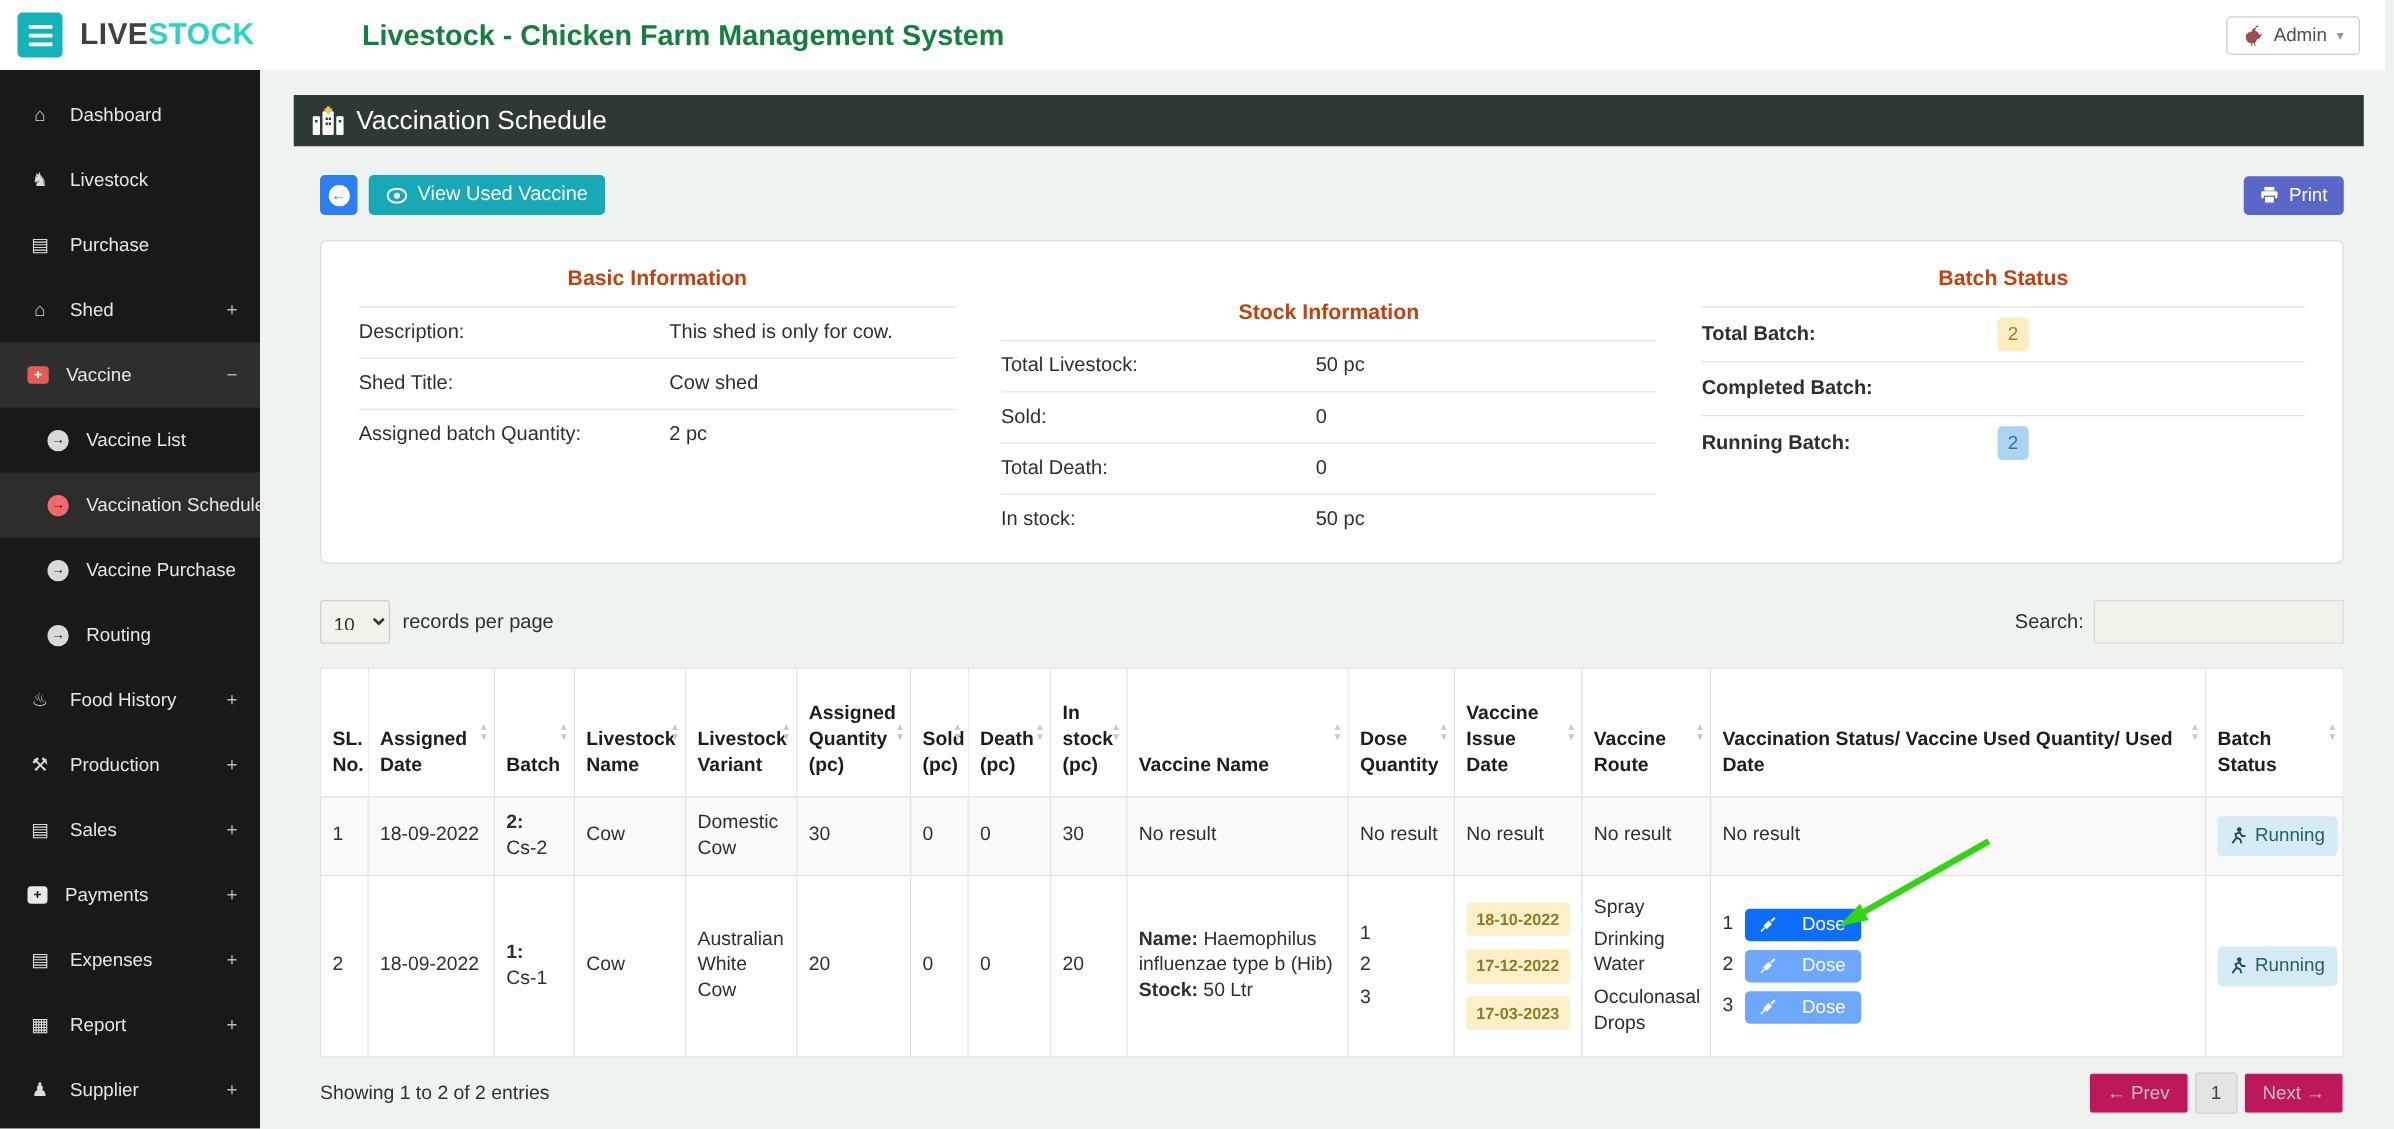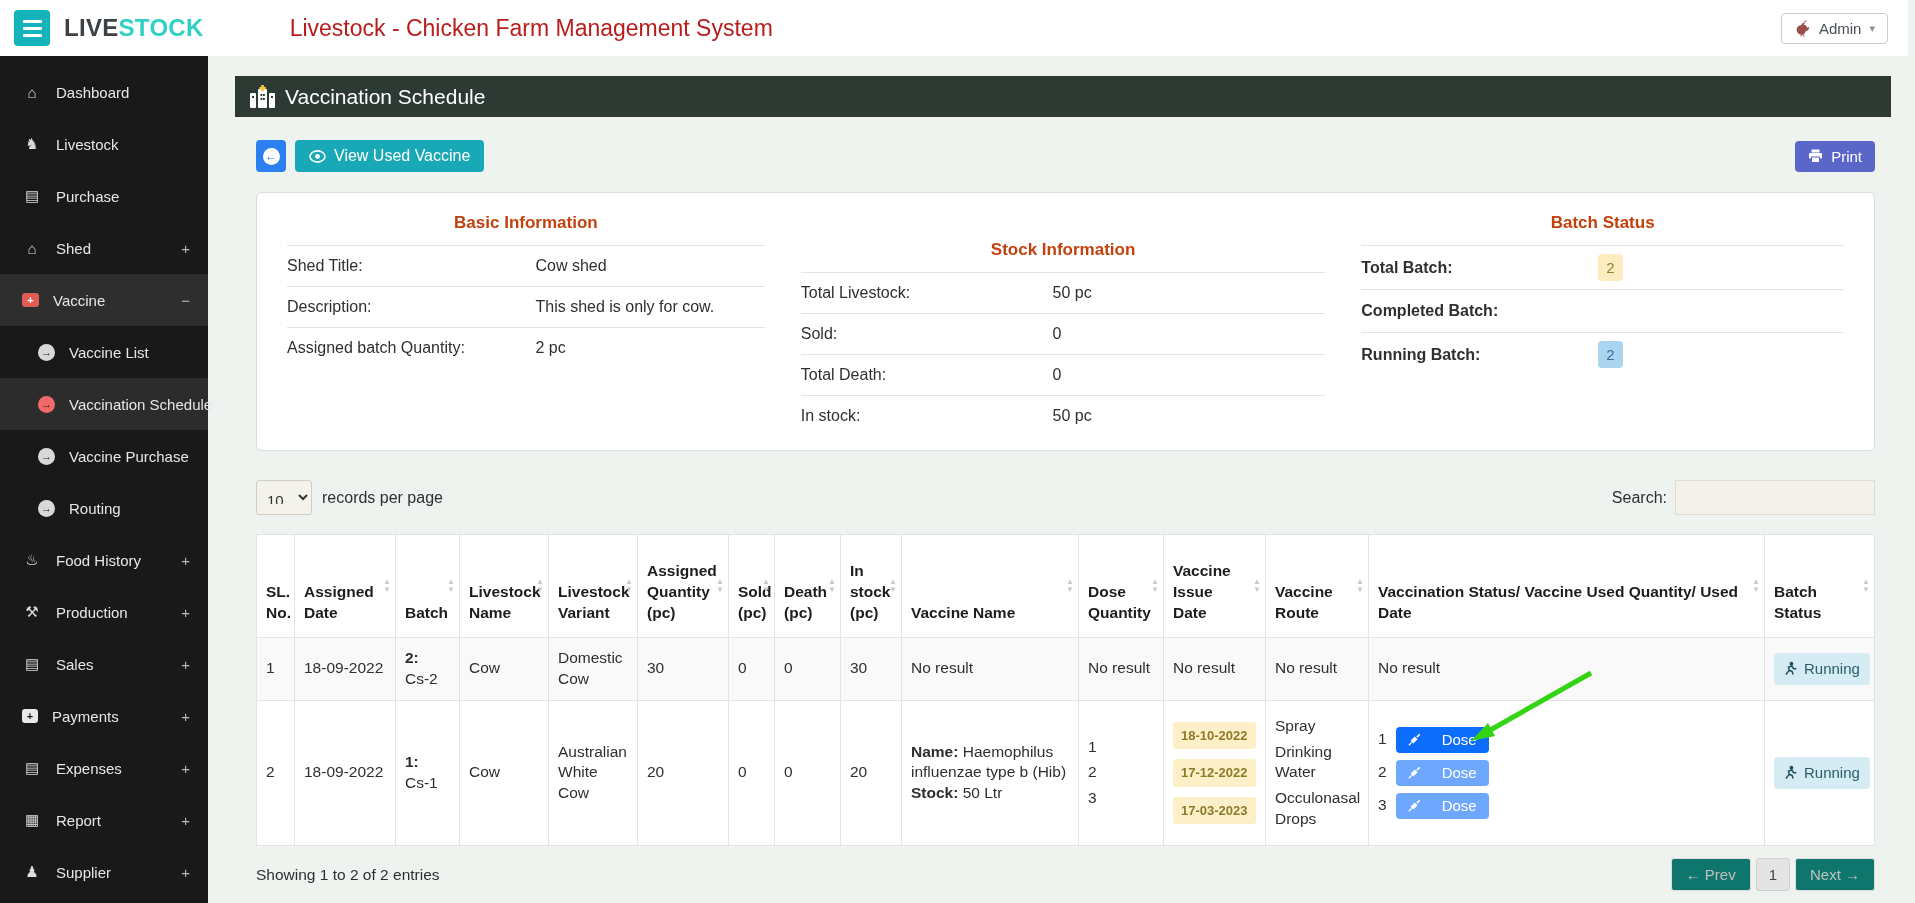--- a/index.html
+++ b/index.html
@@ -6,21 +6,21 @@
   body { margin:0; font-family:"Liberation Sans", sans-serif; background:#eef3ef; }
   .app { width:1908px; height:903px; position:relative; background:#eef3ef; overflow:hidden; }
 
   
   .topbar { height:56px; background:#fff; display:flex; align-items:center; position:relative; z-index:3; }
   .hamburger { width:36px; height:36px; background:#14b3ba; border:none; border-radius:4px; margin-left:14px;
     display:flex; flex-direction:column; justify-content:center; align-items:center; gap:4px; cursor:pointer; }
   .hamburger i { display:block; width:19px; height:3px; background:#fff; border-radius:1px; }
   .brand { font-size:24px; font-weight:700; margin-left:14px; color:#3c4146; letter-spacing:.3px; }
   .brand .stock { color:#2fd0c6; }
-  .page-title { margin-left:86px; font-size:23px; color:#b91c1c; font-weight:400;text-align:right; }
+  .page-title { margin-left:86px; font-size:23px; color:#15803d; font-weight:700;text-align:right; }
   .admin-btn { margin-left:auto; margin-right:20px; border:1px solid #ccc; background:#fff; border-radius:4px;
     padding:6px 12px; display:flex; align-items:center; gap:8px; font-size:15px; color:#4a5056; cursor:pointer; }
   .caret { color:#8a9096; font-size:11px; }
 
   
   .body-row { display:flex; height:847px; }
   .sidebar { width:208px; background:#191919; flex-shrink:0; padding-top:10px; }
   .side-item { height:52px; display:flex; align-items:center; padding:0 18px 0 22px; color:#e6e6e6; font-size:15px;
     gap:14px; cursor:pointer; white-space:nowrap; }
   .side-item .glyph { width:20px; text-align:center; color:#dcdcdc; font-size:15px; flex-shrink:0; }
@@ -103,21 +103,21 @@
   .dose-btn.light { background:#6ea8fe; }
   .running-badge { display:inline-flex; align-items:center; gap:7px; background:#d5ecf4; color:#2c5d68; font-size:15px;
     padding:6px 10px; border-radius:4px; }
   .arrow-svg { position:absolute; left:64px; top:-50px; width:180px; height:140px; overflow:visible; z-index:5;
     pointer-events:none; }
 
   
   .table-footer { display:flex; align-items:center; margin-top:12px; }
   .showing { font-size:15.5px; color:#2f2f2f; }
   .pager { margin-left:auto; display:flex; gap:5px; }
-  .page-btn { border:1px solid #ddd; background:#0f766e; color:#c0c0c0; font-size:15px; padding:7px 14px; border-radius:3px;
+  .page-btn { border:1px solid #ddd; background:#be185d; color:#c0c0c0; font-size:15px; padding:7px 14px; border-radius:3px;
     cursor:pointer; font-family:"Liberation Sans",sans-serif; }
   .page-btn.current { background:#e4e4e4; border-color:#cfcfcf; color:#444; padding:7px 12px; }
 </style>
 </head>
 <body>
 
 <div class="app">
 
   <div class="topbar">
     <button class="hamburger">
@@ -256,26 +256,26 @@
               <rect x="3.5" y="8" width="8" height="5.5" fill="#fff" stroke="#5a67c8" stroke-width="1"></rect>
             </svg>
             <span>Print</span>
           </button>
         </div>
 
         <div class="card">
           <div class="info-col basic">
             <div class="info-title">Basic Information</div>
             <div class="info-row">
+              <span class="lbl">Description:</span>
+              <span>This shed is only for cow.</span>
+            </div>
+            <div class="info-row">
               <span class="lbl">Shed Title:</span>
               <span>Cow shed</span>
-            </div>
-            <div class="info-row">
-              <span class="lbl">Description:</span>
-              <span>This shed is only for cow.</span>
             </div>
             <div class="info-row">
               <span class="lbl">Assigned batch Quantity:</span>
               <span>2 pc</span>
             </div>
           </div>
           <div class="info-col stockc">
             <div class="info-title">Stock Information</div>
             <div class="info-row">
               <span class="lbl">Total Livestock:</span>

